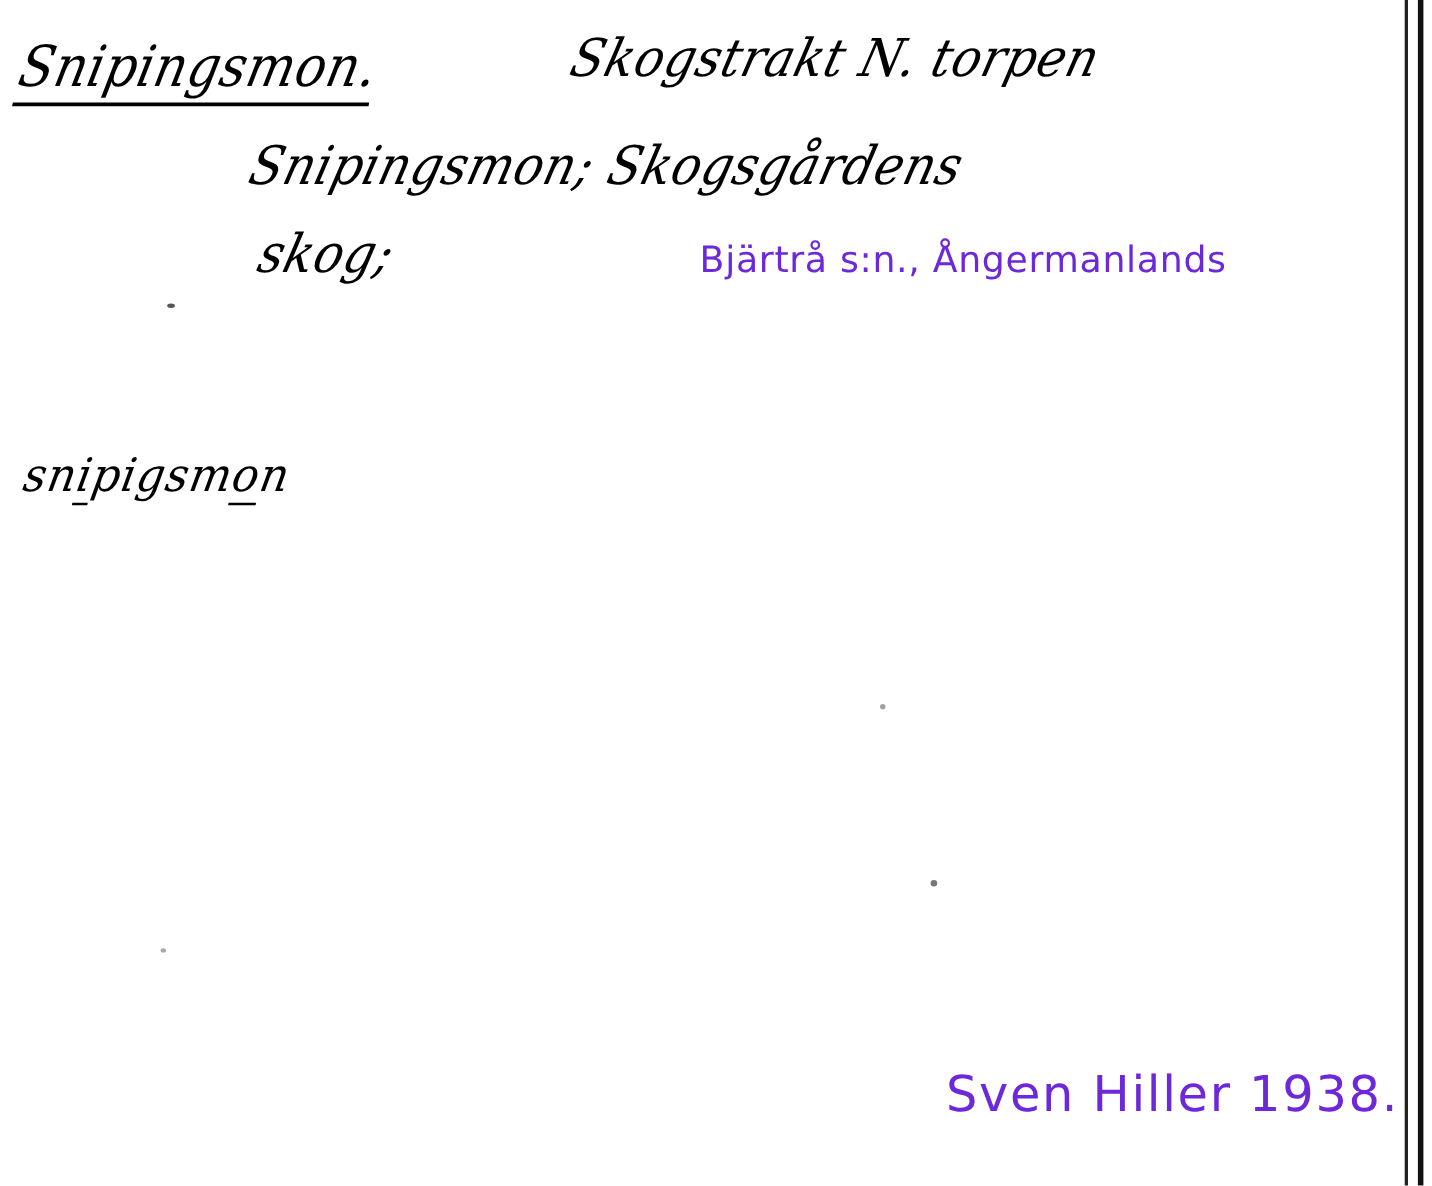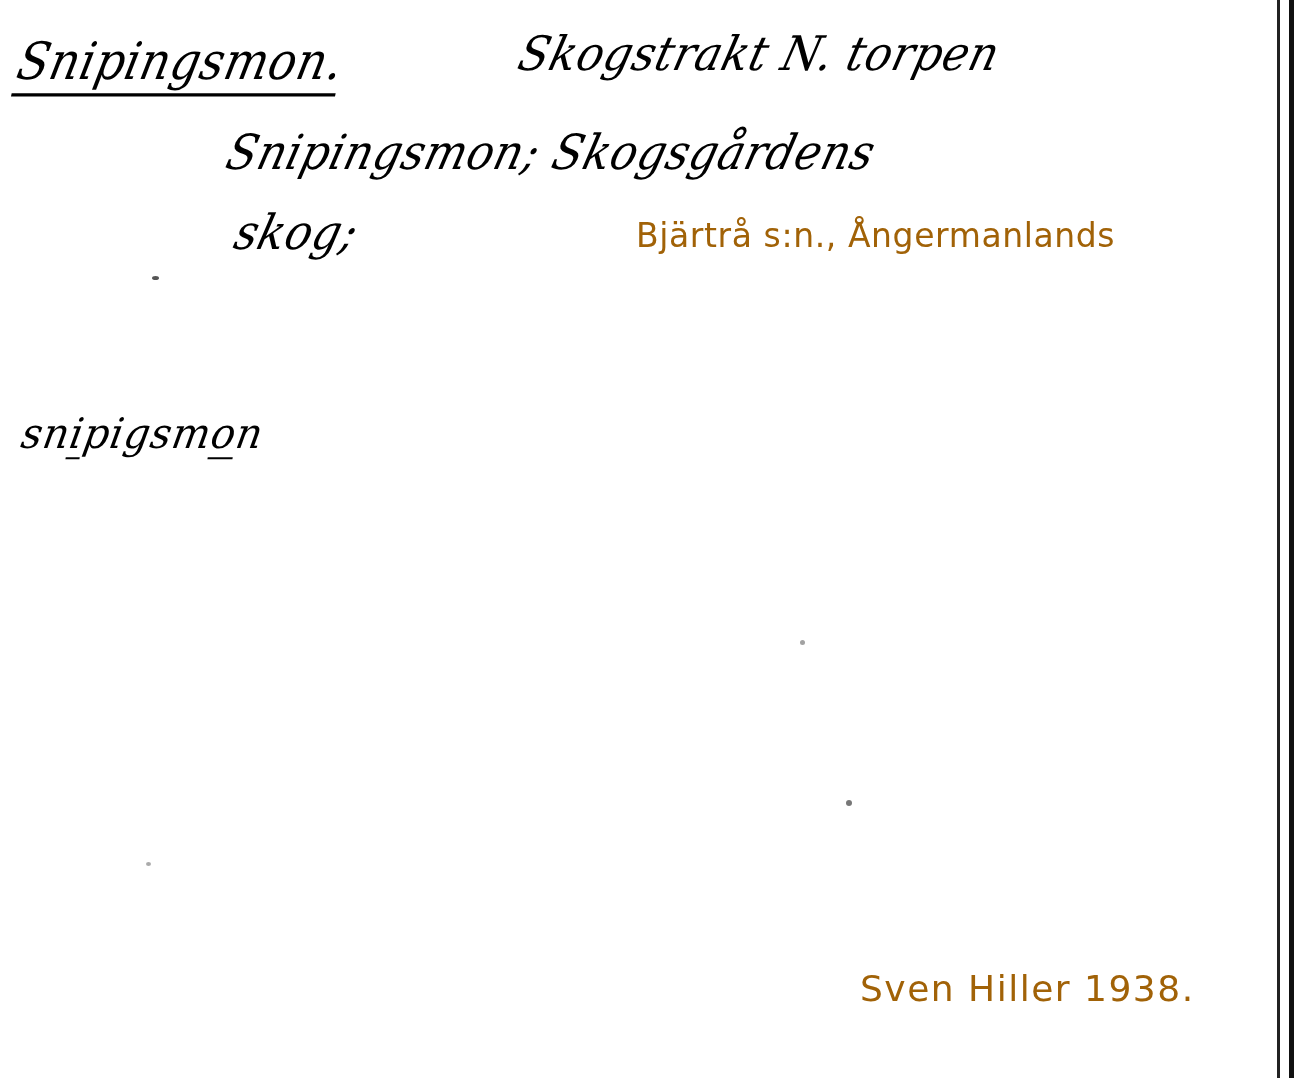--- a/index.html
+++ b/index.html
@@ -80,29 +80,29 @@
     letter-spacing: 1px;
   }
   .hw-pron .u { border-bottom: 2px solid #000; }
 
   
   .typed {
     position: absolute;
     font-family: "DejaVu Sans", sans-serif;
     font-size: 33px;
     letter-spacing: 0.6px;
-    color: #a16207;
+    color: #6d28d9;
     white-space: nowrap;
   }
   .typed-parish { left: 636px; top: 216px; }
   .typed-district { left: 520px; top: 318px; }
   .typed-signature {
     left: 860px;
     top: 968px;
-    font-size: 36px;
+    font-size: 45px;
     letter-spacing: 1.5px;
   }
 
   
   .speck {
     position: absolute;
     background: #555;
     border-radius: 50%;
   }
   .speck.s1 { left: 152px; top: 276px; width: 7px; height: 4px; }

